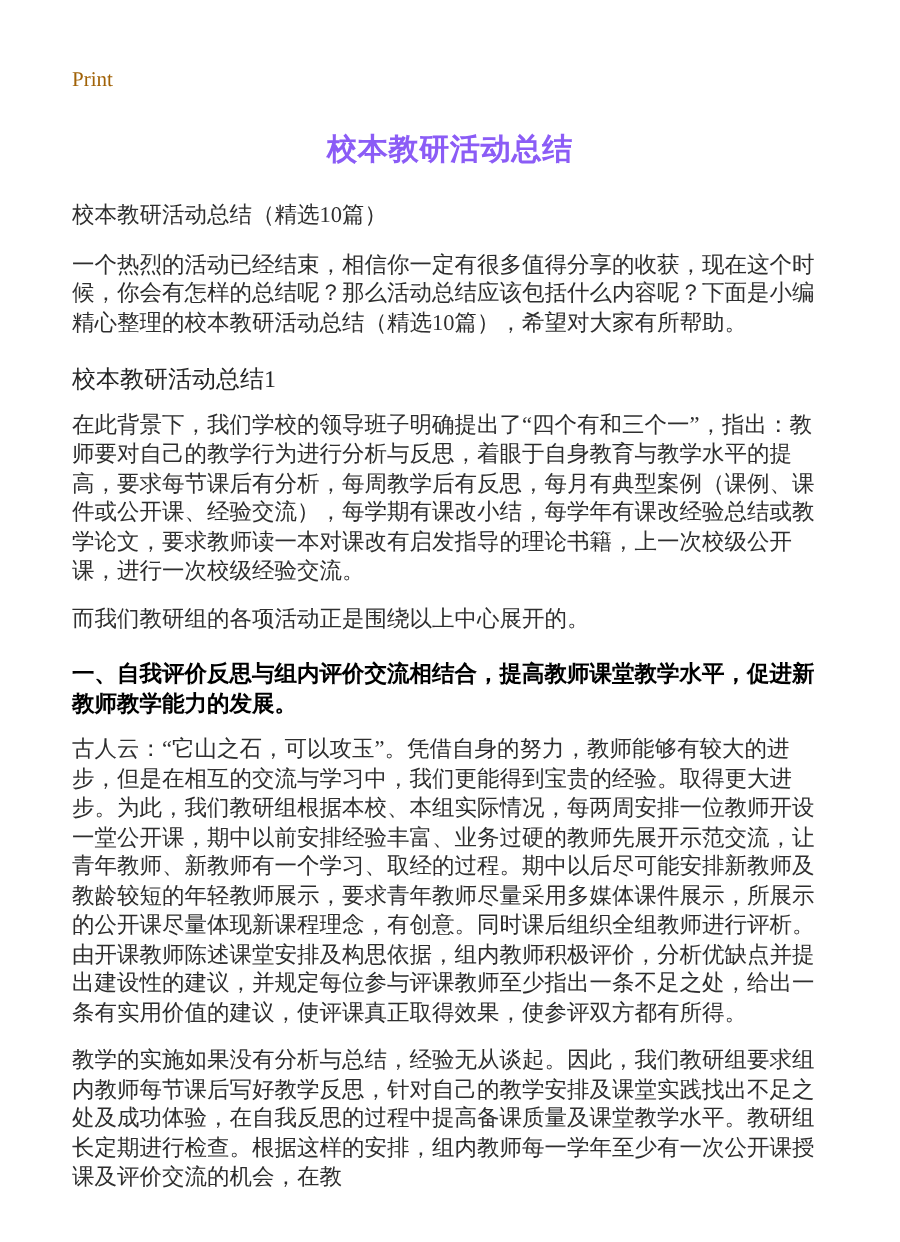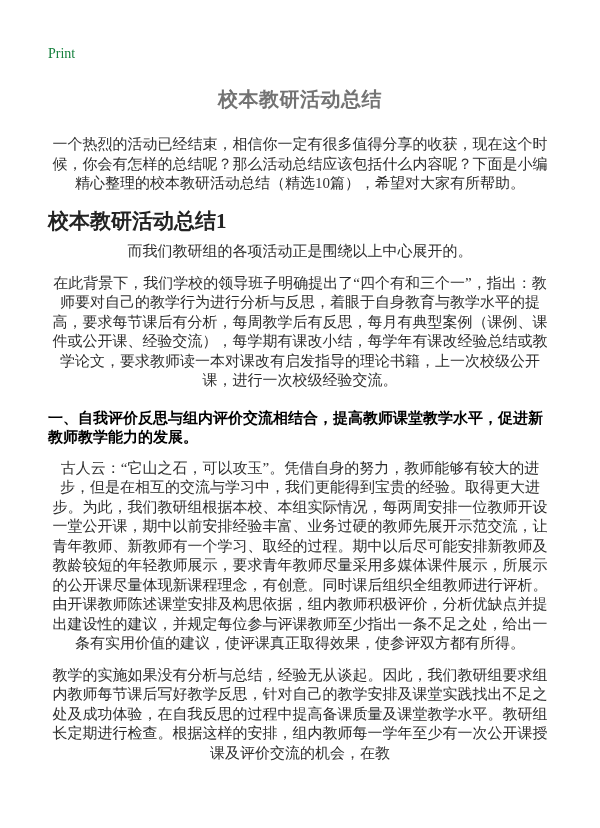--- a/index.html
+++ b/index.html
@@ -19,48 +19,48 @@
     width: 600px;
     height: 828px;
     padding: 44px 48px 0 48px;
     background: #ffffff;
     overflow: hidden;
   }
   .print-link {
     font-size: 14px;
     line-height: 16px;
     margin: 0 0 12px 0;
-    color: #15803d;
+    color: #a16207;
     cursor: pointer;
     display: inline-block;
     text-align: center;
   }
   .doc-title {
     font-size: 20px;
     font-weight: bold;
     text-align: center;
     margin: 12px 0 22px 0;
     letter-spacing: 0.5px;
-    color: #737373;
+    color: #8b5cf6;
   }
   .subtitle {
     font-size: 15px;
     line-height: 19.5px;
     margin: 0 0 13px 0;
   }
   .para {
     font-size: 15px;
     line-height: 19.5px;
     margin: 0 0 12px 0;
-    text-align: center;
+    text-align: left;
     word-break: break-all;
   }
   .heading {
-    font-size: 21px;
-    font-weight: bold;
+    font-size: 16px;
+    font-weight: normal;
     line-height: 19.5px;
     margin: 18px 0 11px 0;
     color: #232323;
   }
   .subheading {
     font-size: 15px;
     font-weight: bold;
     line-height: 19.5px;
     margin: 18px 0 11px 0;
     color: #000000;
@@ -69,29 +69,30 @@
 </style>
 </head>
 <body>
 
 <div class="page">
 
   <div class="print-link">Print</div>
 
   <h1 class="doc-title">校本教研活动总结</h1>
 
+  <p class="subtitle">校本教研活动总结（精选10篇）</p>
 
   <p class="para">一个热烈的活动已经结束，相信你一定有很多值得分享的收获，现在这个时候，你会有怎样的总结呢？那么活动总结应该包括什么内容呢？下面是小编精心整理的校本教研活动总结（精选10篇），希望对大家有所帮助。</p>
 
   <h2 class="heading">校本教研活动总结1</h2>
 
 
+  <p class="para">在此背景下，我们学校的领导班子明确提出了“四个有和三个一”，指出：教师要对自己的教学行为进行分析与反思，着眼于自身教育与教学水平的提高，要求每节课后有分析，每周教学后有反思，每月有典型案例（课例、课件或公开课、经验交流），每学期有课改小结，每学年有课改经验总结或教学论文，要求教师读一本对课改有启发指导的理论书籍，上一次校级公开课，进行一次校级经验交流。</p>
+
   <p class="para">而我们教研组的各项活动正是围绕以上中心展开的。</p>
-
-  <p class="para">在此背景下，我们学校的领导班子明确提出了“四个有和三个一”，指出：教师要对自己的教学行为进行分析与反思，着眼于自身教育与教学水平的提高，要求每节课后有分析，每周教学后有反思，每月有典型案例（课例、课件或公开课、经验交流），每学期有课改小结，每学年有课改经验总结或教学论文，要求教师读一本对课改有启发指导的理论书籍，上一次校级公开课，进行一次校级经验交流。</p>
 
   <h3 class="subheading">一、自我评价反思与组内评价交流相结合，提高教师课堂教学水平，促进新教师教学能力的发展。</h3>
 
   <p class="para">古人云：“它山之石，可以攻玉”。凭借自身的努力，教师能够有较大的进步，但是在相互的交流与学习中，我们更能得到宝贵的经验。取得更大进步。为此，我们教研组根据本校、本组实际情况，每两周安排一位教师开设一堂公开课，期中以前安排经验丰富、业务过硬的教师先展开示范交流，让青年教师、新教师有一个学习、取经的过程。期中以后尽可能安排新教师及教龄较短的年轻教师展示，要求青年教师尽量采用多媒体课件展示，所展示的公开课尽量体现新课程理念，有创意。同时课后组织全组教师进行评析。由开课教师陈述课堂安排及构思依据，组内教师积极评价，分析优缺点并提出建设性的建议，并规定每位参与评课教师至少指出一条不足之处，给出一条有实用价值的建议，使评课真正取得效果，使参评双方都有所得。</p>
 
   <p class="para">教学的实施如果没有分析与总结，经验无从谈起。因此，我们教研组要求组内教师每节课后写好教学反思，针对自己的教学安排及课堂实践找出不足之处及成功体验，在自我反思的过程中提高备课质量及课堂教学水平。教研组长定期进行检查。根据这样的安排，组内教师每一学年至少有一次公开课授课及评价交流的机会，在教</p>
 
 </div>
 
 </body></html>

